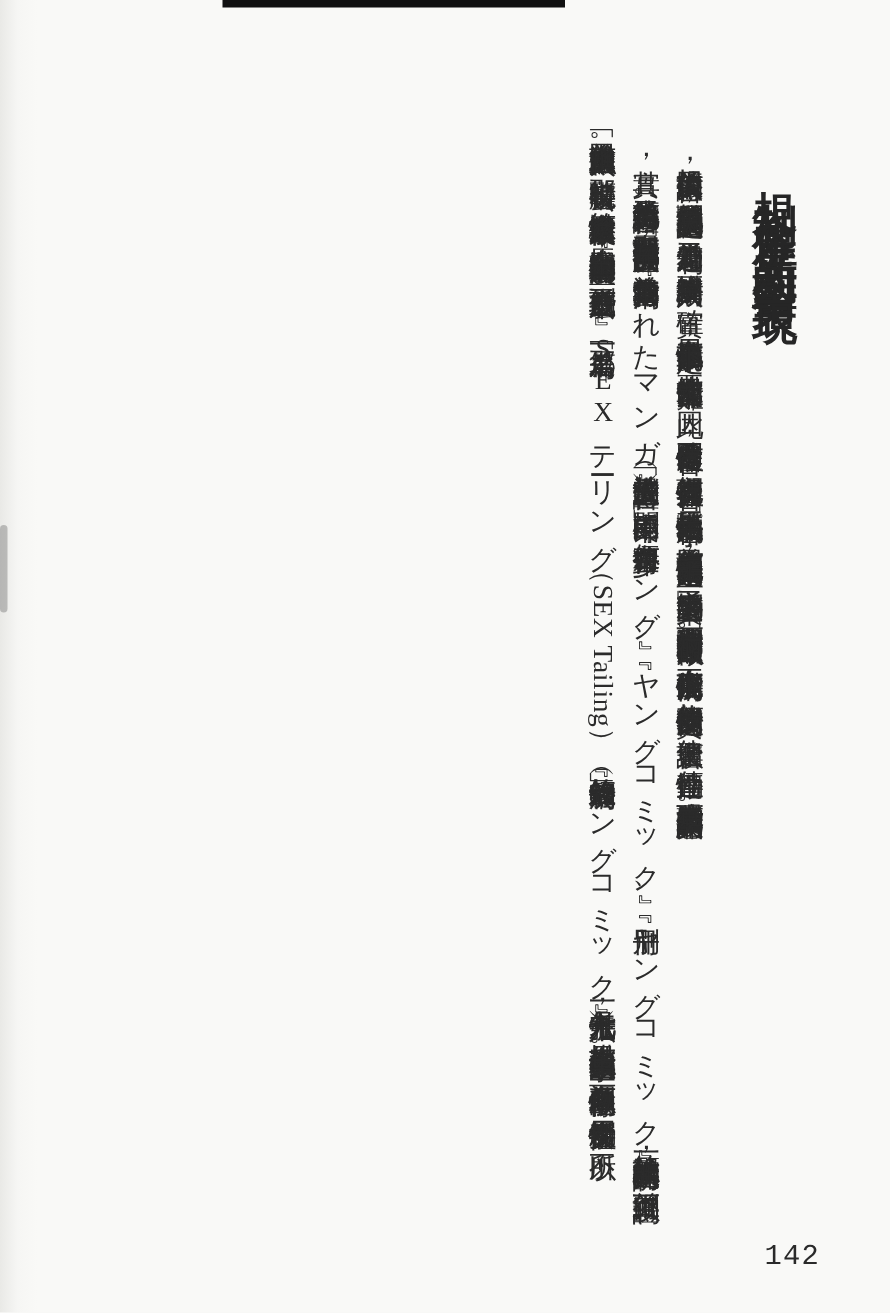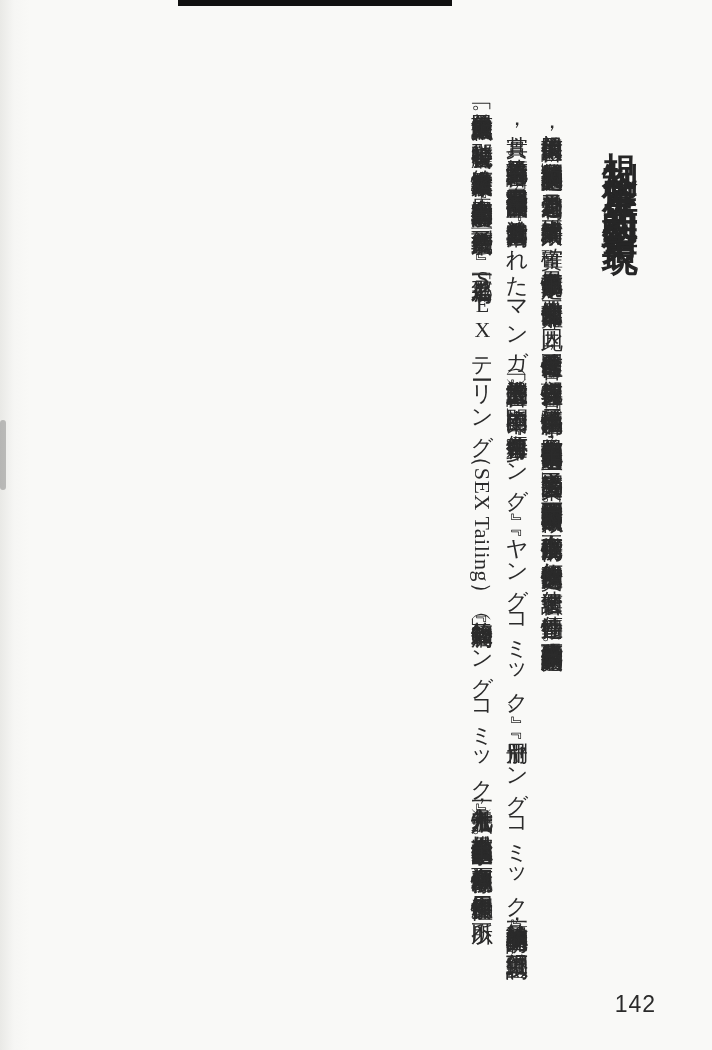--- a/index.html
+++ b/index.html
@@ -51,21 +51,21 @@
   }
   .para.indent { text-indent: 22px; }
   .seg-upright { text-orientation: upright; }
   .seg-sideways { text-orientation: sideways; }
   .page-number {
     position: absolute;
     right: 56px; bottom: 32px;
     font-size: 23px;
     letter-spacing: 1px;
     color: #2a2a2a;
-    font-family: Liberation Sans, sans-serif;
+    font-family: Liberation Mono, monospace;
   }
 </style>
 </head>
 <body>
 
 <div class="page">
 
   <div class="scan-bar-top"></div>
   <div class="scan-smudge-left"></div>
 

